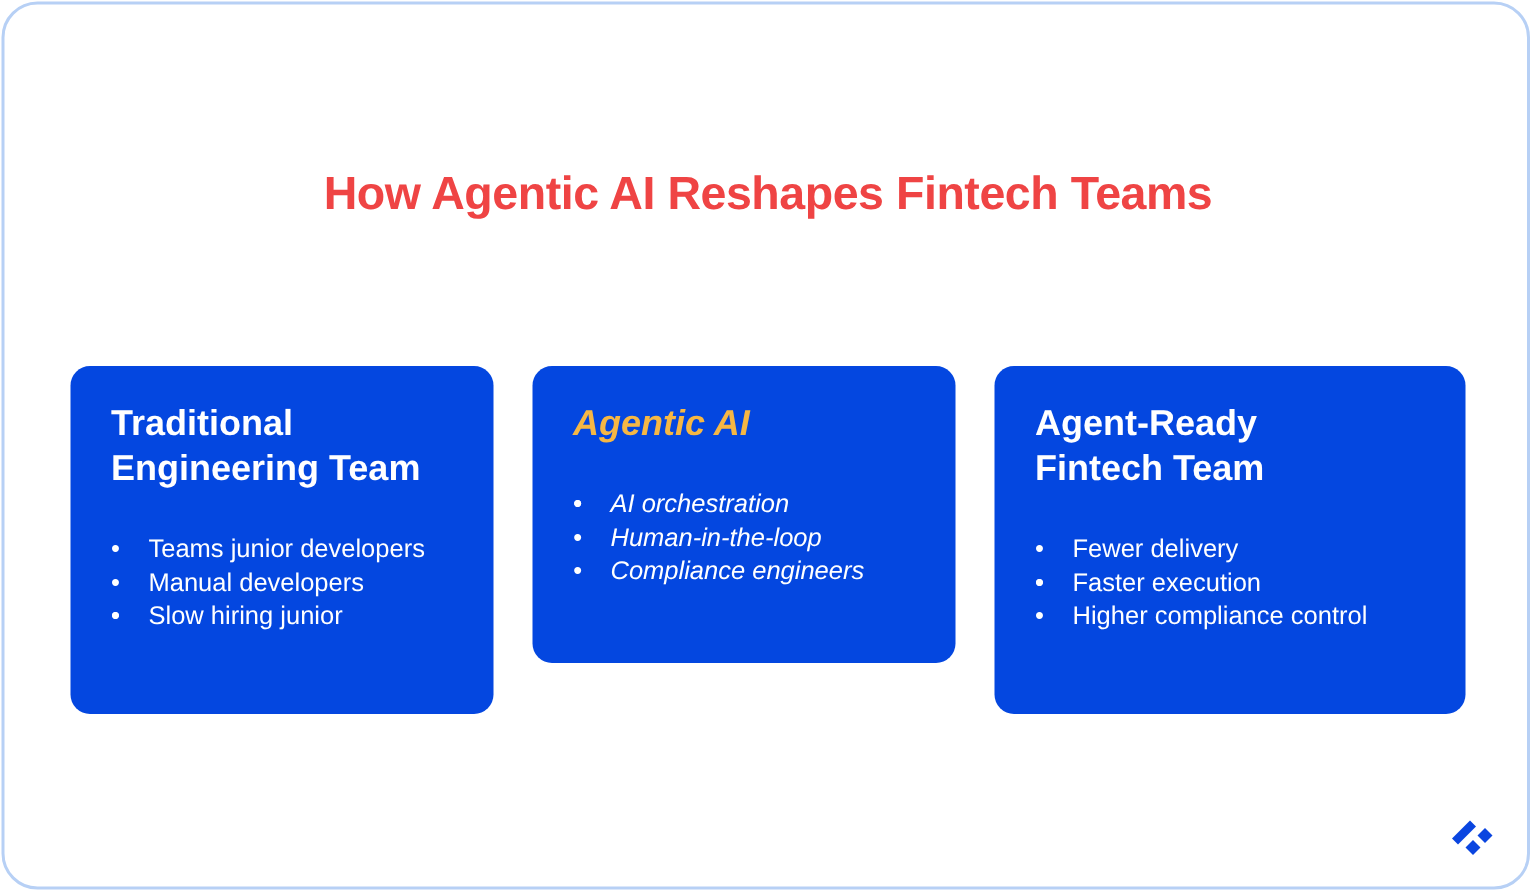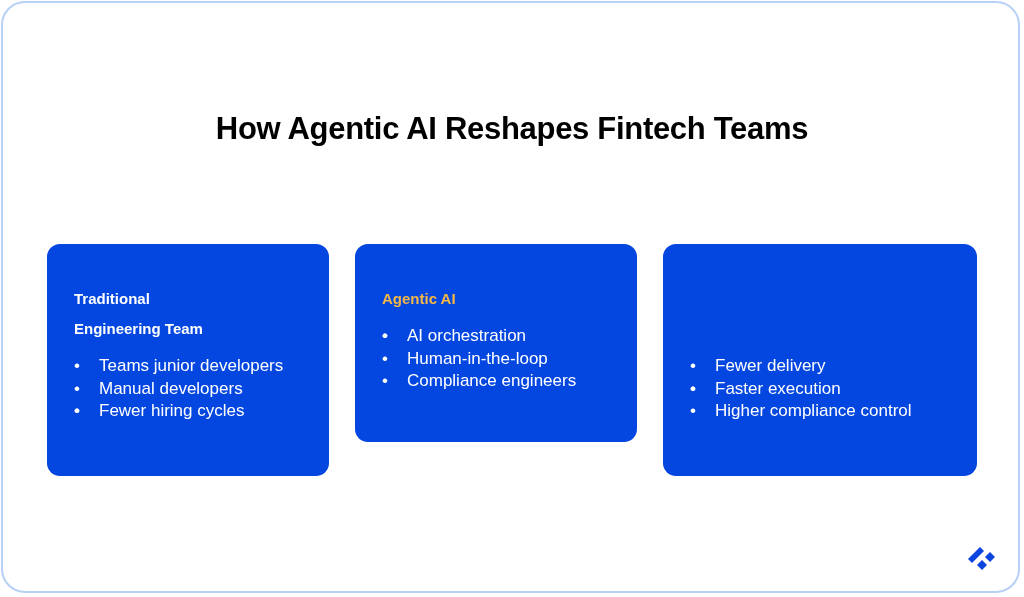--- a/index.html
+++ b/index.html
@@ -6,72 +6,74 @@
     body {
       width: 1024px; height: 597px; background: #ffffff; position: relative; overflow: hidden;
       font-family: "Liberation Sans", "DejaVu Sans", sans-serif;
     }
     .frame {
       position: absolute; left: 1px; top: 1px; width: 1019px; height: 592px;
       border: 2px solid #b7d0f5; border-radius: 24px; box-sizing: border-box; background: #fff;
     }
     .title {
       position: absolute; left: 0; top: 111px; width: 1024px; text-align: center;
-      color: #000000; font-weight: bold; font-size: 31px; letter-spacing: -0.3px;
+      color: #ef4444; font-weight: bold; font-size: 31px; letter-spacing: -0.3px;
     }
     .card {
       position: absolute; background: #0447e0; border-radius: 13px; color: #ffffff; box-sizing: border-box;
     }
     .card-title {
-      position: absolute; left: 27px; top: 40px; font-weight: bold; font-size: 15px; line-height: 30px;
+      position: absolute; left: 27px; top: 24px; font-weight: bold; font-size: 24px; line-height: 30px;
       white-space: pre-line;
     }
     .card-title.accent { color: #f6b744; }
     .card ul {
       position: absolute; left: 27px; margin: 0; padding: 0; list-style: none;
       font-size: 17px; line-height: 22.5px;
     }
     .card li { position: relative; padding-left: 25px; white-space: nowrap; }
     .card li .dot { position: absolute; left: 0; top: 0; }
     #card-1 { left: 47px; top: 244px; width: 282px; height: 232px; }
-    #card-2 { left: 355px; top: 244px; width: 282px; height: 198px; }
+    #card-2 { left: 355px; top: 244px; width: 282px; height: 198px; font-style: italic; }
     #card-3 { left: 663px; top: 244px; width: 314px; height: 232px; }
     #card-1 ul, #card-3 ul { top: 111px; }
     #card-2 ul { top: 81px; }
     .logo { position: absolute; left: 966px; top: 545px; width: 34px; height: 30px; }
   </style>
 </head>
 <body>
 
 <div class="frame"></div>
 
 <div class="title">How Agentic AI Reshapes Fintech Teams</div>
 
 <div class="card" id="card-1">
   <div class="card-title">Traditional
 Engineering Team</div>
   <ul>
     <li><span class="dot">•</span><span>Teams junior developers</span></li>
     <li><span class="dot">•</span><span>Manual developers</span></li>
     <li><span class="dot">•</span></li>
-    <li><span class="dot">•</span><span>Fewer hiring cycles</span></li>
+    <li><span class="dot">•</span><span>Slow hiring junior</span></li>
   </ul>
 </div>
 
 <div class="card" id="card-2">
   <div class="card-title accent">Agentic AI</div>
   <ul>
     <li><span class="dot">•</span></li>
     <li><span class="dot">•</span><span>AI orchestration</span></li>
     <li><span class="dot">•</span><span>Human-in-the-loop</span></li>
     <li><span class="dot">•</span><span>Compliance engineers</span></li>
   </ul>
 </div>
 
 <div class="card" id="card-3">
+  <div class="card-title">Agent-Ready
+Fintech Team</div>
   <ul>
     <li><span class="dot">•</span><span>Fewer delivery</span></li>
     <li><span class="dot">•</span></li>
     <li><span class="dot">•</span><span>Faster execution</span></li>
     <li><span class="dot">•</span><span>Higher compliance control</span></li>
   </ul>
 </div>
 
 <div class="logo">
   <svg width="34" height="30" viewBox="0 0 34 30">

